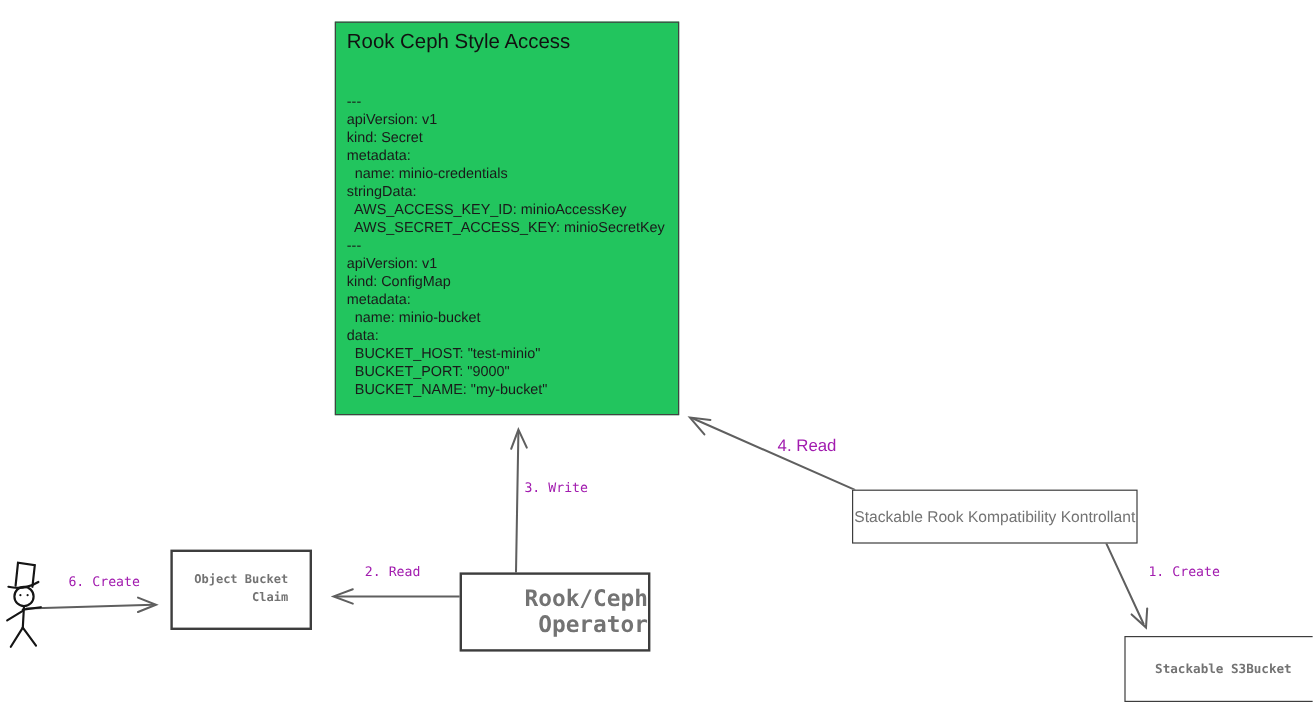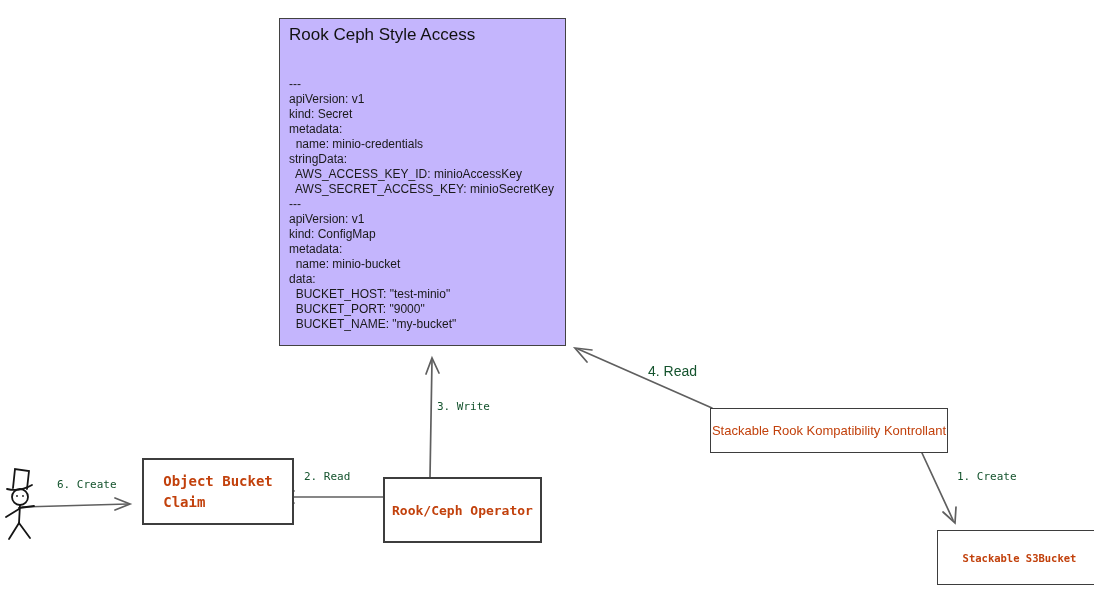--- a/index.html
+++ b/index.html
@@ -23,33 +23,33 @@
     pointer-events: none;
   }
   .node {
     position: absolute;
     background: #ffffff;
     border: 2px solid #3d3d3d;
     box-sizing: border-box;
     display: flex;
     align-items: center;
     justify-content: center;
-    text-align: left;
-    color: #c2410c;
+    text-align: right;
+    color: #737373;
   }
   .mono-label {
     font-family: "DejaVu Sans Mono", "Liberation Mono", monospace;
     font-weight: bold;
     white-space: pre-line;
   }
   #main-box {
     position: absolute;
     left: 279px; top: 18px;
     width: 287px; height: 328px;
-    background: #c4b5fd;
+    background: #22c55e;
     border: 1.5px solid #424242;
     box-sizing: border-box;
   }
   #main-box .title {
     position: absolute;
     left: 9px; top: 6px;
     font-size: 17px;
     color: #111111;
     white-space: nowrap;
   }
@@ -58,46 +58,46 @@
     left: 9px; top: 58px;
     margin: 0;
     font-family: "Liberation Sans", sans-serif;
     font-size: 12px;
     line-height: 15px;
     color: #1a1a1a;
     white-space: pre;
   }
   #node-object-bucket-claim {
     left: 142px; top: 458px;
-    width: 152px; height: 67px;
-    font-size: 14px;
+    width: 118px; height: 67px;
+    font-size: 10px;
     line-height: 1.45;
   }
   #node-rook-ceph-operator {
     left: 383px; top: 477px;
     width: 159px; height: 66px;
-    font-size: 13px;
+    font-size: 19px;
   }
   #node-stackable-kontrollant {
     left: 710px; top: 408px;
     width: 238px; height: 45px;
     border-width: 1.5px;
     font-size: 13px;
     font-family: "Liberation Sans", sans-serif;
     white-space: nowrap;
   }
   #node-stackable-s3bucket {
     left: 937px; top: 530px;
     width: 165px; height: 55px;
     border-width: 1.5px;
     font-size: 10.5px;
   }
   .edge-label {
     position: absolute;
-    color: #14532d;
+    color: #a21caf;
     white-space: nowrap;
   }
   .edge-label.mono {
     font-family: "DejaVu Sans Mono", "Liberation Mono", monospace;
     font-size: 11px;
   }
   .edge-label.sans {
     font-family: "Liberation Sans", sans-serif;
     font-size: 14px;
   }

